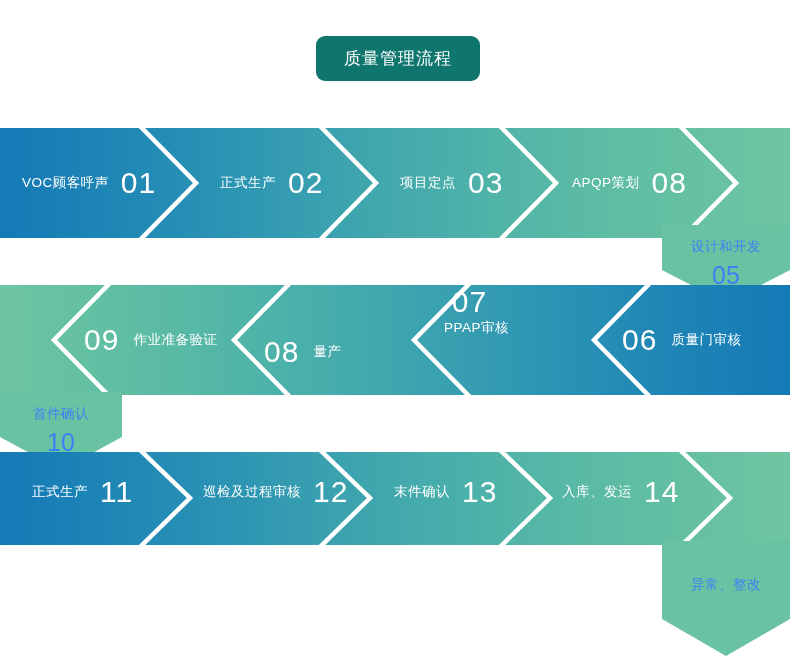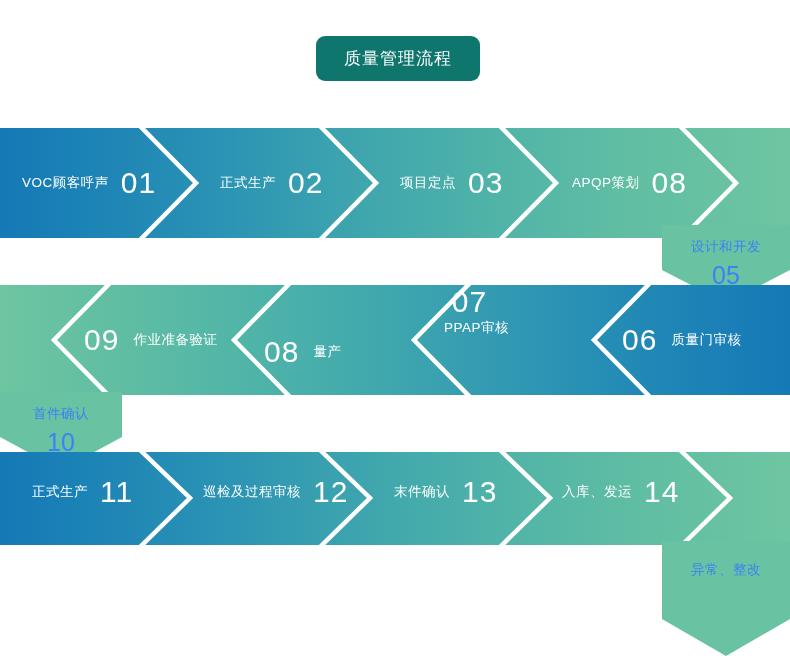--- a/index.html
+++ b/index.html
@@ -164,16 +164,16 @@
     <div class="step r3" style="left:562px;">
       <span class="label">入库、发运</span>
       <span class="num">14</span>
     </div>
   </div>
 
   <div class="connector" id="conn15">
     <svg viewBox="0 0 128 115" preserveAspectRatio="none" style="position:absolute;left:0;top:0;width:128px;height:115px;">
       <path d="M0 0 L128 0 L128 78 L64 115 L0 78 Z" fill="#69c2a2"></path>
     </svg>
-    <div class="ctext clabel" style="top:20px;">异常、整改</div>
+    <div class="ctext clabel" style="top:35px;">异常、整改</div>
   </div>
 
 </div>
 
 </body></html>

